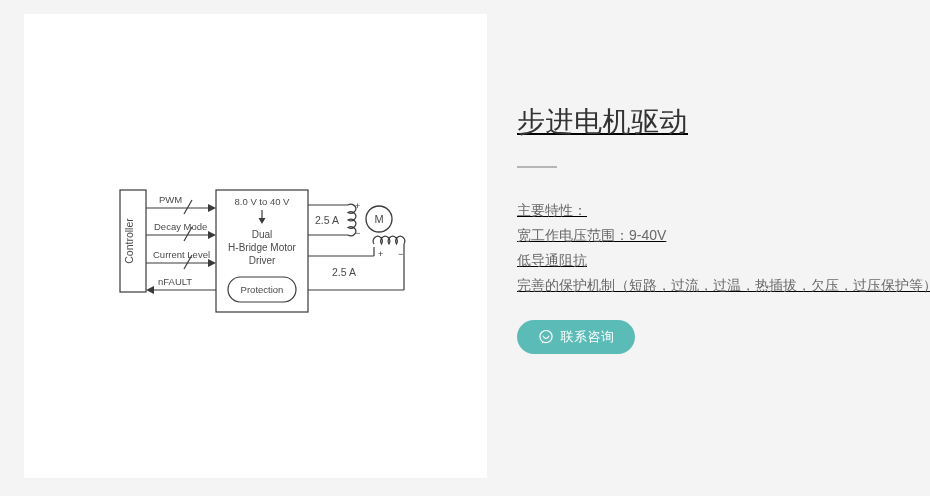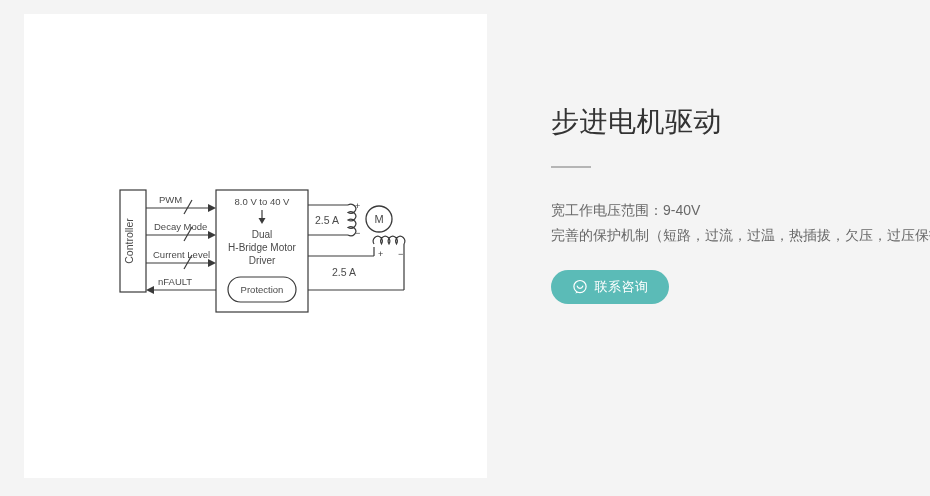--- a/index.html
+++ b/index.html
@@ -32,23 +32,24 @@
     width: 300px;
     height: 150px;
   }
   .diagram-wrap svg {
     display: block;
   }
 
   
   .info-panel {
     position: absolute;
-    left: 551px;
+    left: 517px;
     top: 104px;
     width: 370px;
+    text-decoration: underline;
   }
 
   .product-title {
     font-size: 28px;
     line-height: 36px;
     color: #333333;
     font-weight: normal;
     margin: 0;
     letter-spacing: 0.5px;
   }
@@ -165,21 +166,23 @@
   </div>
 </div>
 
 <div class="info-panel">
 
   <h1 class="product-title">步进电机驱动</h1>
 
   <div class="title-rule"></div>
 
   <ul class="feature-list">
+    <li>主要特性：</li>
     <li>宽工作电压范围：9-40V</li>
+    <li>低导通阻抗</li>
     <li>完善的保护机制（短路，过流，过温，热插拔，欠压，过压保护等）</li>
   </ul>
 
   <button class="contact-button">
     <span>
       <svg class="chat-icon" viewBox="0 0 16 16" xmlns="http://www.w3.org/2000/svg">
         <circle cx="8" cy="7.6" r="6.1" fill="none" stroke="#ffffff" stroke-width="1.2"></circle>
         <path d="M5.2 7.2 a2.9 2.9 0 0 0 5.6 0" fill="none" stroke="#ffffff" stroke-width="1.2" stroke-linecap="round"></path>
         <path d="M4.6 12.4 L3.4 14.6 L6.0 13.4 Z" fill="#ffffff"></path>
       </svg>

